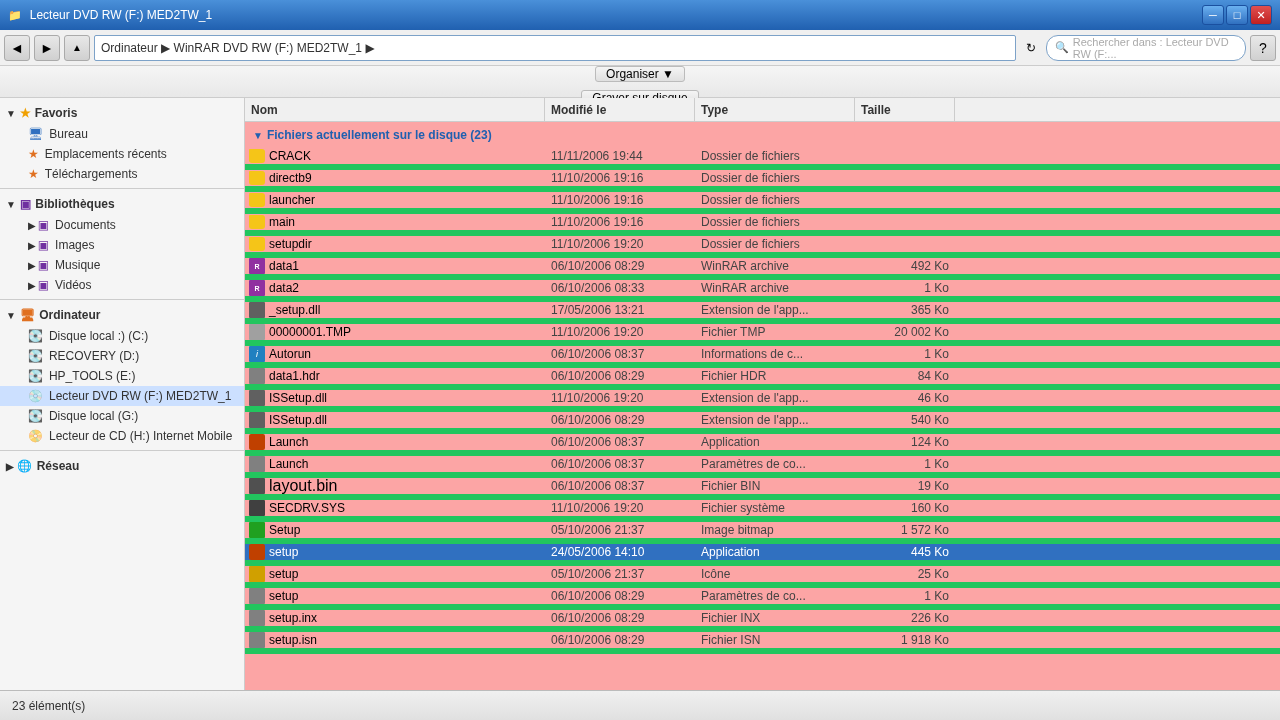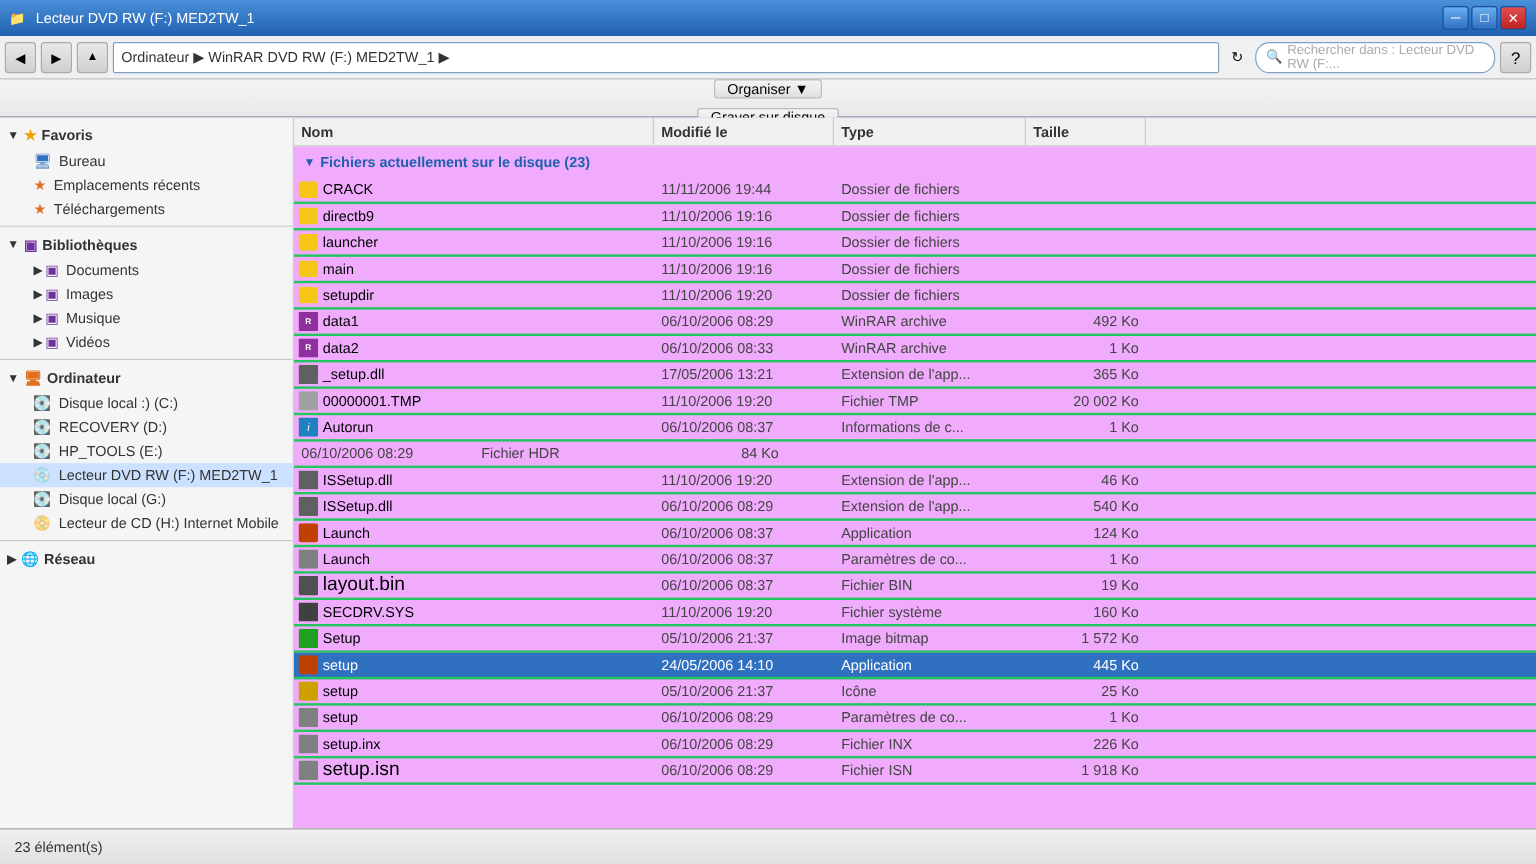--- a/index.html
+++ b/index.html
@@ -155,21 +155,21 @@
       color: #333;
     }
     .sidebar-item.selected { background: #cce0ff; }
     .star-icon { color: #f0a000; }
     .divider { height: 1px; background: #ccc; margin: 4px 0; }
 
     
     .file-list {
       flex: 1;
       overflow-y: auto;
-      background: #f0abfc;
+      background: #fca5a5;
     }
     .file-list-header {
       display: flex;
       align-items: center;
       height: 24px;
       background: #f0f0f0;
       border-bottom: 1px solid #ccc;
       position: sticky;
       top: 0;
       z-index: 10;
@@ -199,21 +199,21 @@
       font-weight: bold;
       color: #2060b0;
       cursor: pointer;
     }
     .group-header .arrow { margin-right: 4px; font-size: 10px; }
 
     .file-row {
       display: flex;
       align-items: center;
       height: 22px;
-      border-bottom: 2px solid #22c55e;
+      border-bottom: 6px solid #22c55e;
       cursor: pointer;
     }
     .file-row.selected { background: #3070c0; color: white; }
     .file-row.selected .file-date,
     .file-row.selected .file-type,
     .file-row.selected .file-size { color: white; }
 
     .file-name { width: 300px; display: flex; align-items: center; padding: 0 4px; gap: 4px; overflow: hidden; white-space: nowrap; }
     .file-date { width: 150px; padding: 0 6px; font-size: 12px; color: #444; }
     .file-type { width: 160px; padding: 0 6px; font-size: 12px; color: #444; }
@@ -480,20 +480,24 @@
         <div class="file-row">
     <div class="file-name">
       <div class="icon-info">i</div>
       <span style="font-size:12px;">Autorun</span>
     </div>
     <div class="file-date">06/10/2006 08:37</div>
     <div class="file-type">Informations de c...</div>
     <div class="file-size">1 Ko</div>
   </div>
         <div class="file-row">
+    <div class="file-name">
+      <div class="icon-hdr"></div>
+      <span style="font-size:12px;">data1.hdr</span>
+    </div>
     <div class="file-date">06/10/2006 08:29</div>
     <div class="file-type">Fichier HDR</div>
     <div class="file-size">84 Ko</div>
   </div>
         <div class="file-row">
     <div class="file-name">
       <div class="icon-dll"></div>
       <span style="font-size:12px;">ISSetup.dll</span>
     </div>
     <div class="file-date">11/10/2006 19:20</div>
@@ -586,21 +590,21 @@
       <div class="icon-inx"></div>
       <span style="font-size:12px;">setup.inx</span>
     </div>
     <div class="file-date">06/10/2006 08:29</div>
     <div class="file-type">Fichier INX</div>
     <div class="file-size">226 Ko</div>
   </div>
         <div class="file-row">
     <div class="file-name">
       <div class="icon-isn"></div>
-      <span style="font-size:16px;">setup.isn</span>
+      <span style="font-size:12px;">setup.isn</span>
     </div>
     <div class="file-date">06/10/2006 08:29</div>
     <div class="file-type">Fichier ISN</div>
     <div class="file-size">1 918 Ko</div>
   </div>
       </div>
   </div>
 </div>
 
 <div class="status-bar">

